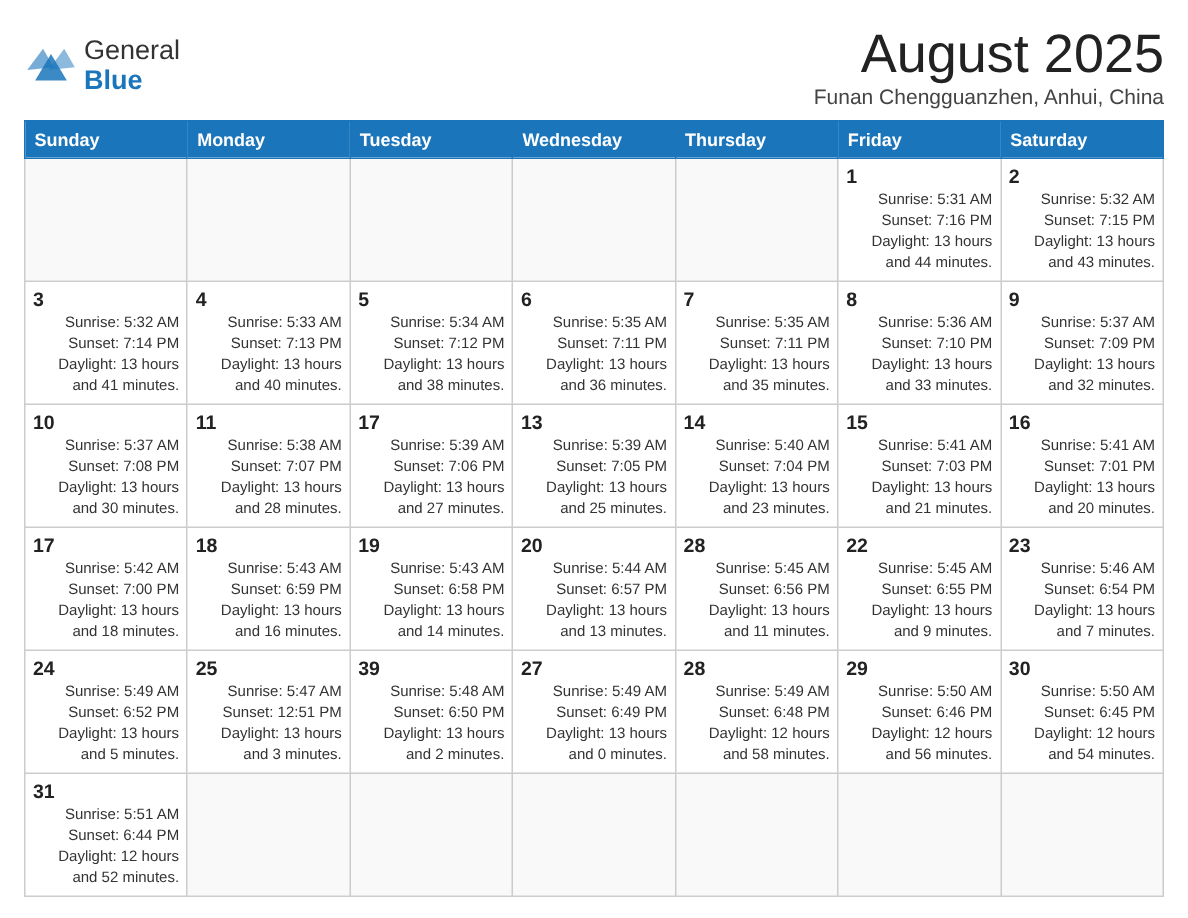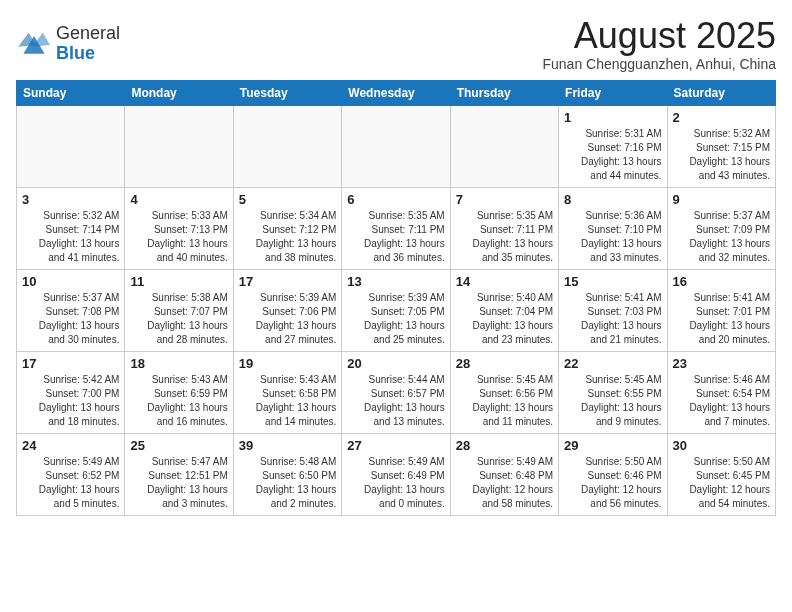--- a/index.html
+++ b/index.html
@@ -309,14 +309,28 @@
 Sunset: 6:46 PM
 Daylight: 12 hours and 56 minutes.</div>
         </td>
         <td>
           <span class="day-num">30</span>
           <div class="day-info">Sunrise: 5:50 AM
 Sunset: 6:45 PM
 Daylight: 12 hours and 54 minutes.</div>
         </td>
       </tr>
+      <tr>
+        <td>
+          <span class="day-num">31</span>
+          <div class="day-info">Sunrise: 5:51 AM
+Sunset: 6:44 PM
+Daylight: 12 hours and 52 minutes.</div>
+        </td>
+        <td class="empty-cell"></td>
+        <td class="empty-cell"></td>
+        <td class="empty-cell"></td>
+        <td class="empty-cell"></td>
+        <td class="empty-cell"></td>
+        <td class="empty-cell"></td>
+      </tr>
     </tbody>
 </table>
 
 </body></html>

